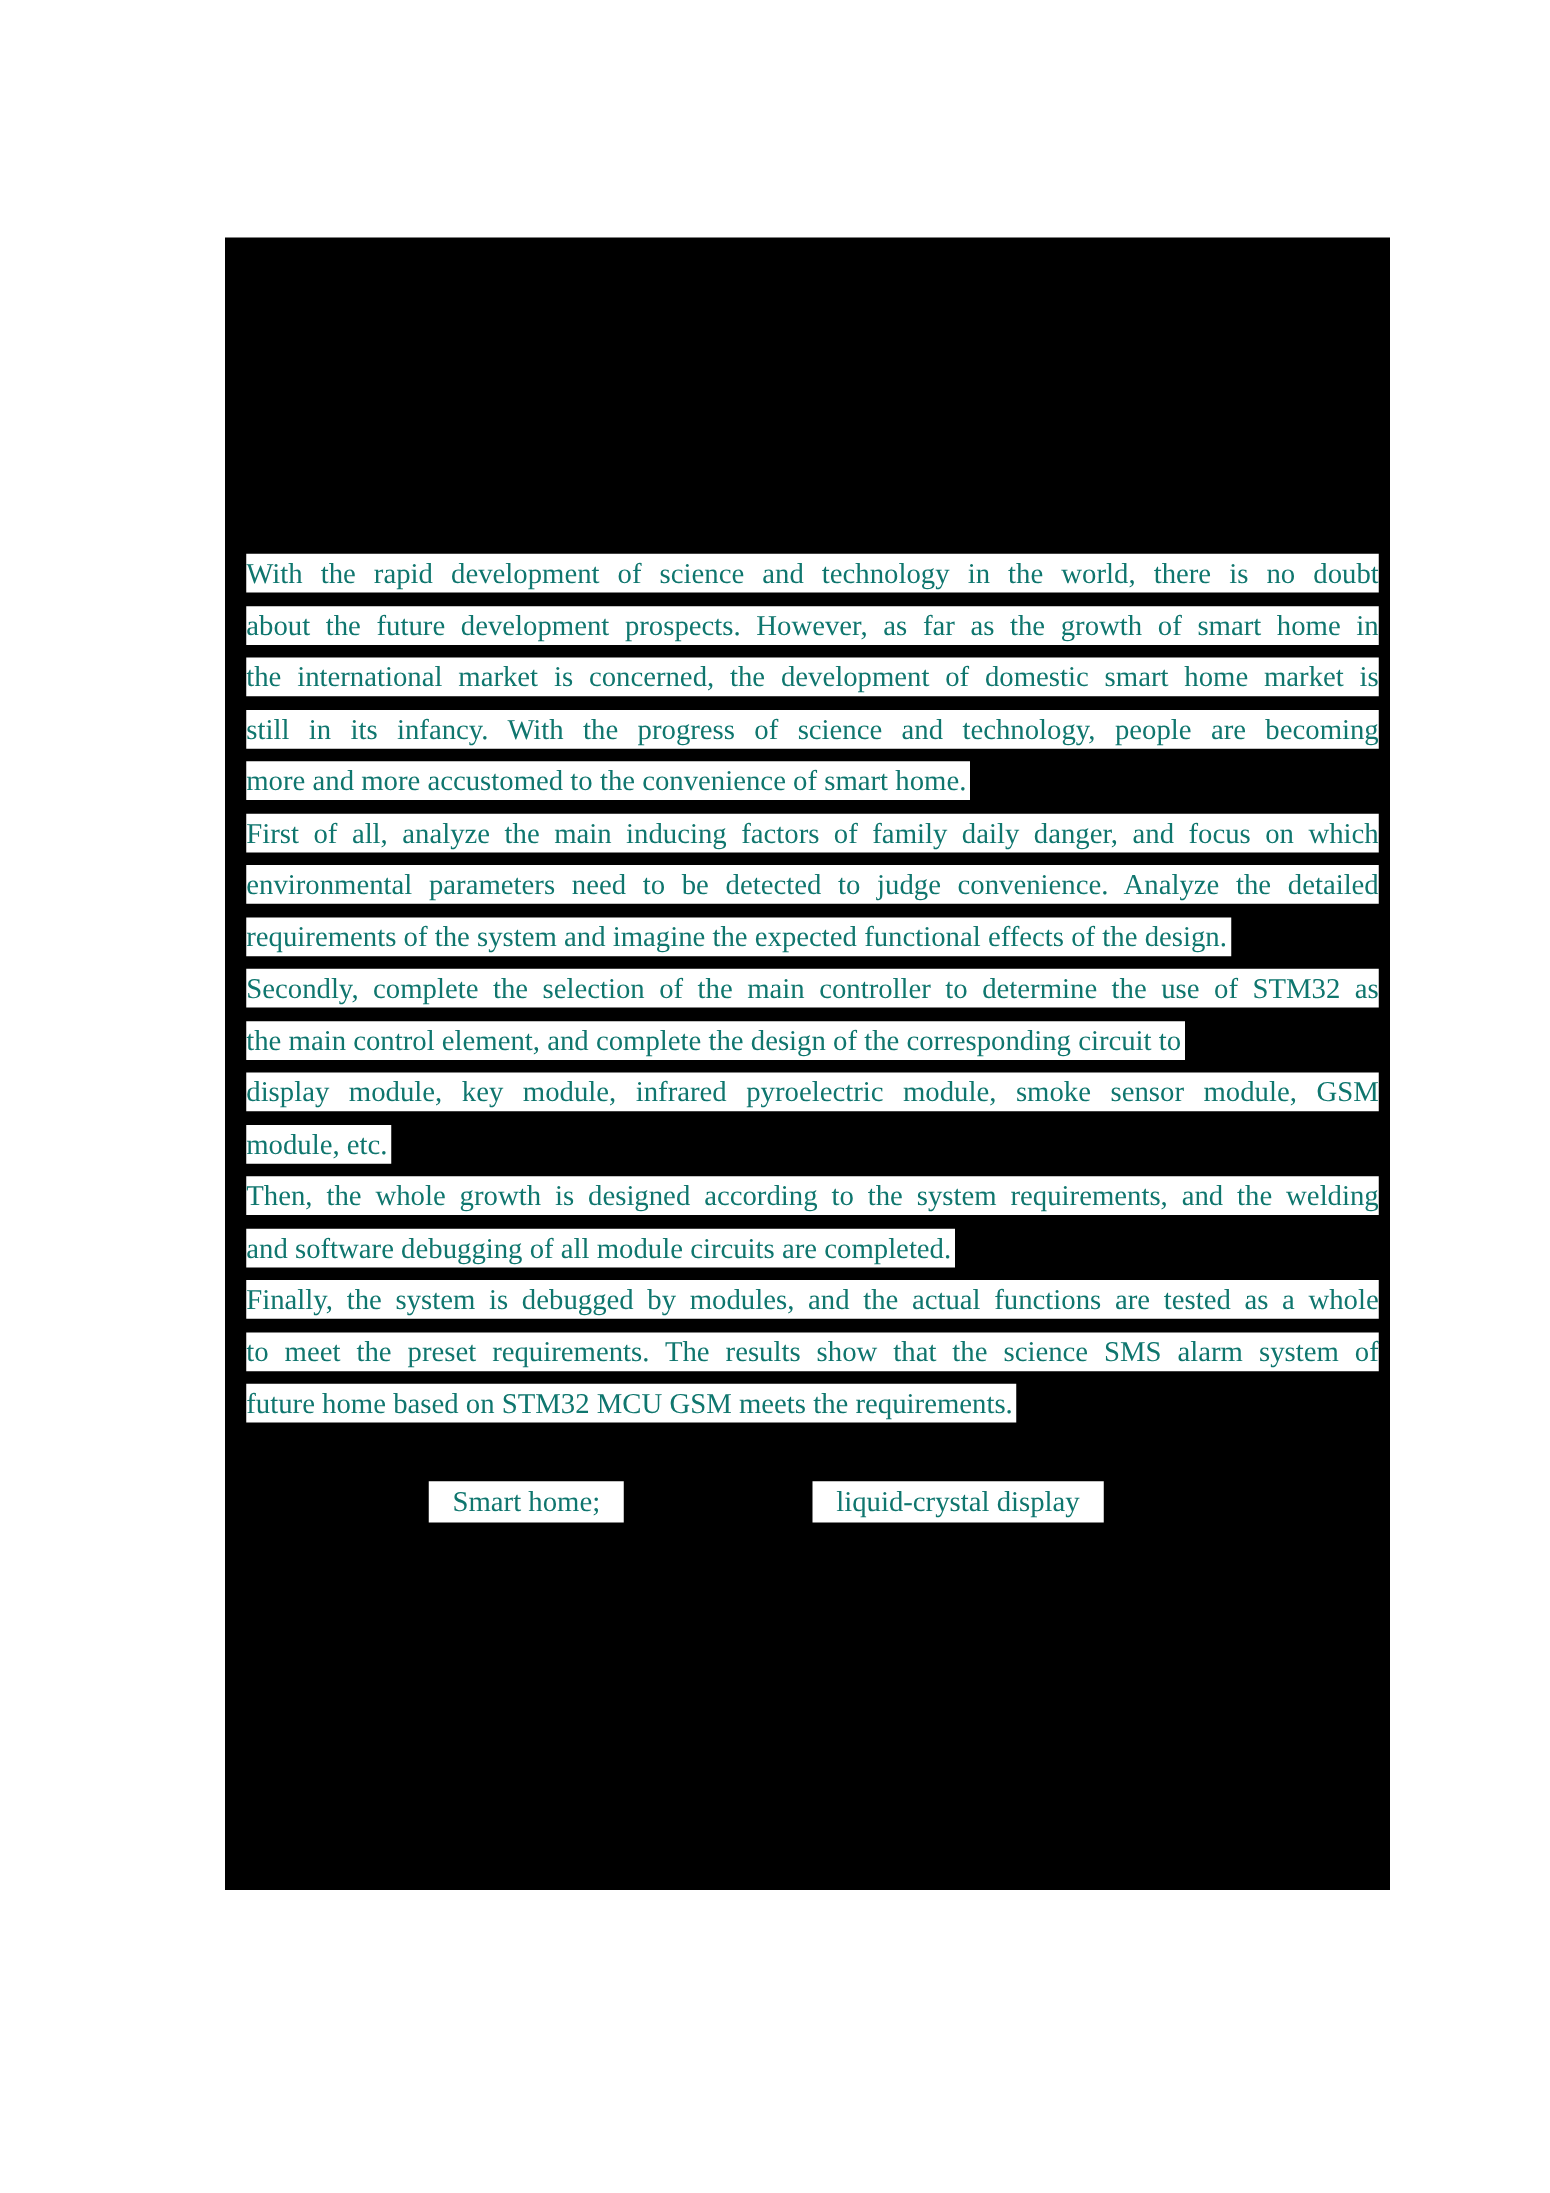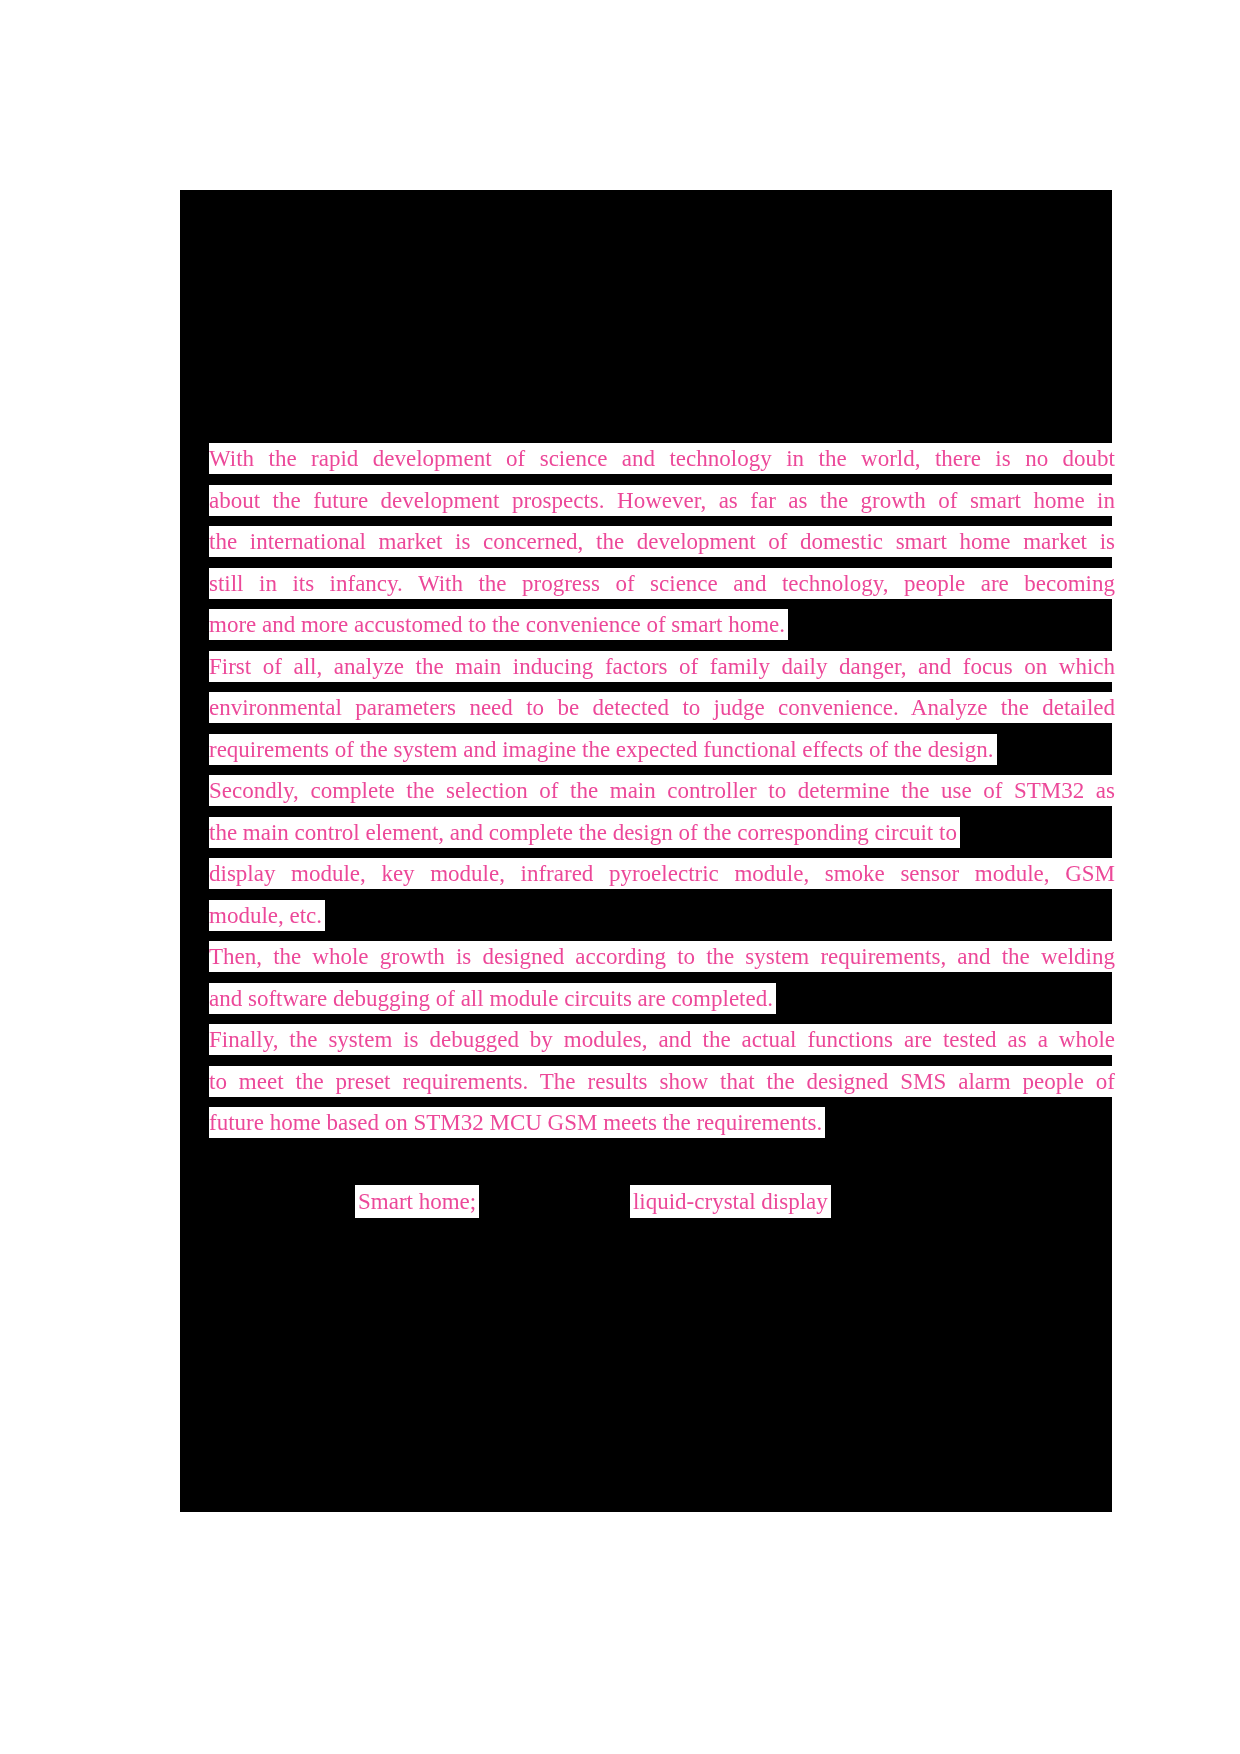--- a/index.html
+++ b/index.html
@@ -20,24 +20,24 @@
   .redacted-box {
     position: absolute;
     left: 180px;
     top: 190px;
     width: 932px;
     height: 1322px;
     background: #000000;
   }
   .abstract {
     position: absolute;
-    left: 29px;
+    left: 17px;
     top: 253px;
     width: 906px;
-    color: #ec4899;
+    color: #0f766e;
     font-size: 23px;
   }
   .line {
     height: 31px;
     line-height: 31px;
     margin-bottom: 10.5px;
     overflow: hidden;
     white-space: nowrap;
   }
   .line.justify {
@@ -57,21 +57,21 @@
     margin-top: 47px;
     height: 33px;
     line-height: 33px;
     white-space: nowrap;
   }
   .kw {
     display: inline-block;
     background: #ffffff;
     height: 33px;
     line-height: 33px;
-    padding: 0 3px;
+    padding: 0 19px;
   }
   .kw.first  { margin-left: 146px; }
   .kw.second { margin-left: 145px; }
 </style>
 </head>
 <body>
 
 <div class="page">
   <div class="redacted-box">
     <div class="abstract">
@@ -83,21 +83,21 @@
       <div class="line justify">First of all, analyze the main inducing factors of family daily danger, and focus on which</div>
       <div class="line justify">environmental parameters need to be detected to judge convenience. Analyze the detailed</div>
       <div class="line natural">requirements of the system and imagine the expected functional effects of the design.</div>
       <div class="line justify">Secondly, complete the selection of the main controller to determine the use of STM32 as</div>
       <div class="line natural">the main control element, and complete the design of the corresponding circuit to</div>
       <div class="line justify">display module, key module, infrared pyroelectric module, smoke sensor module, GSM</div>
       <div class="line natural">module, etc.</div>
       <div class="line justify">Then, the whole growth is designed according to the system requirements, and the welding</div>
       <div class="line natural">and software debugging of all module circuits are completed.</div>
       <div class="line justify">Finally, the system is debugged by modules, and the actual functions are tested as a whole</div>
-      <div class="line justify">to meet the preset requirements. The results show that the designed SMS alarm people of</div>
+      <div class="line justify">to meet the preset requirements. The results show that the science SMS alarm system of</div>
       <div class="line natural">future home based on STM32 MCU GSM meets the requirements.</div>
 
       <div class="kw-line">
         <span class="kw first">Smart home;</span>
         <span class="kw second">liquid-crystal display</span>
       </div>
     </div>
   </div>
 </div>
 

